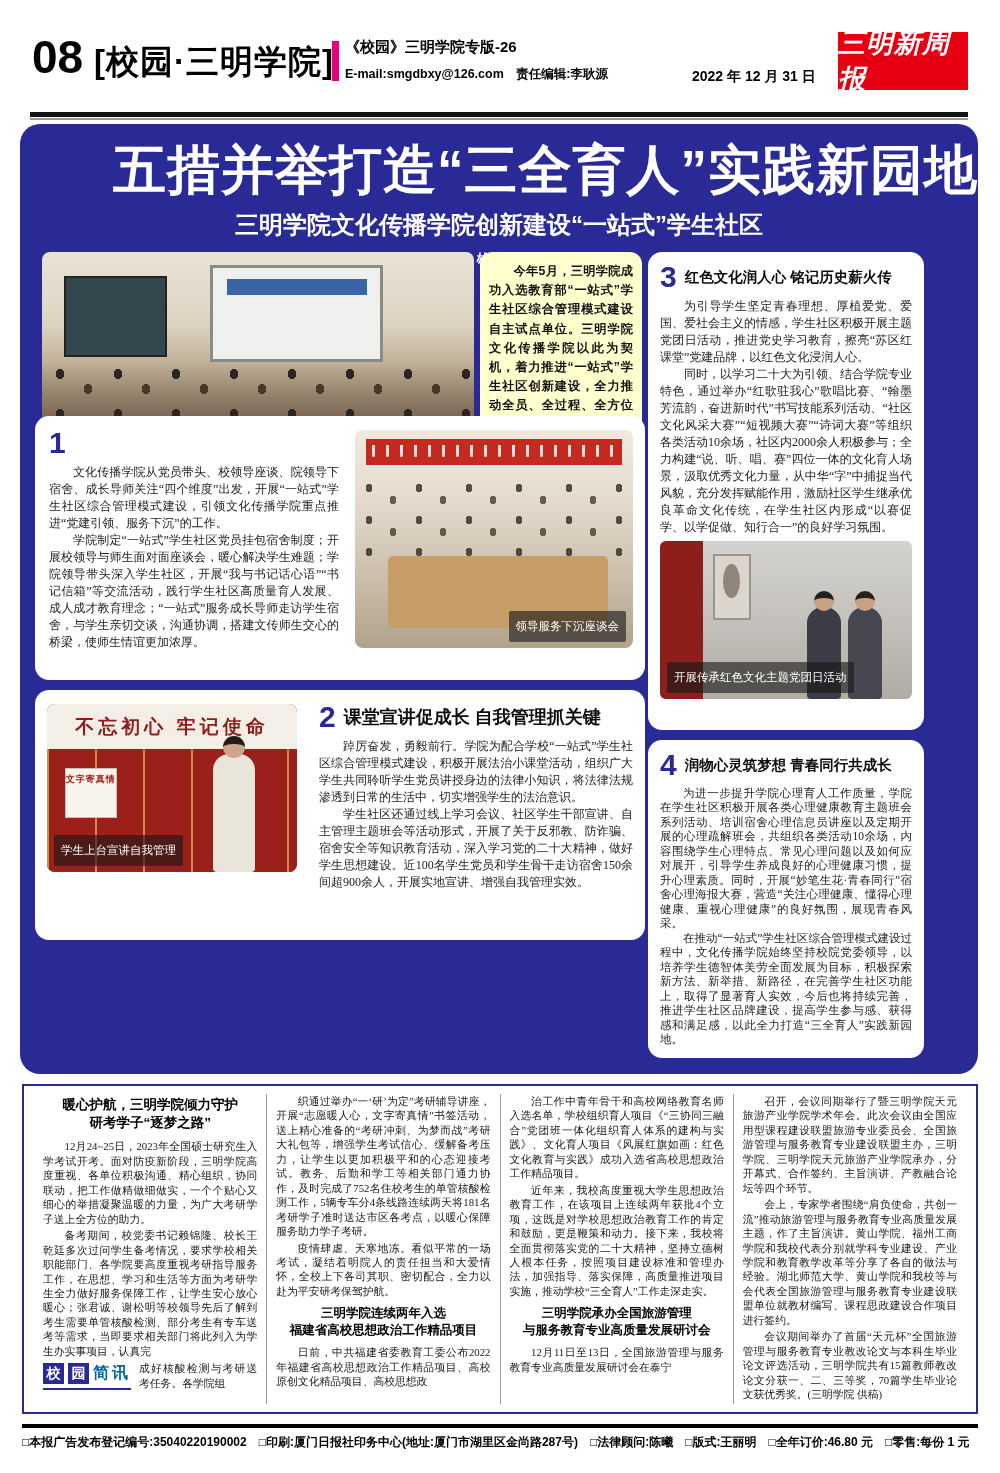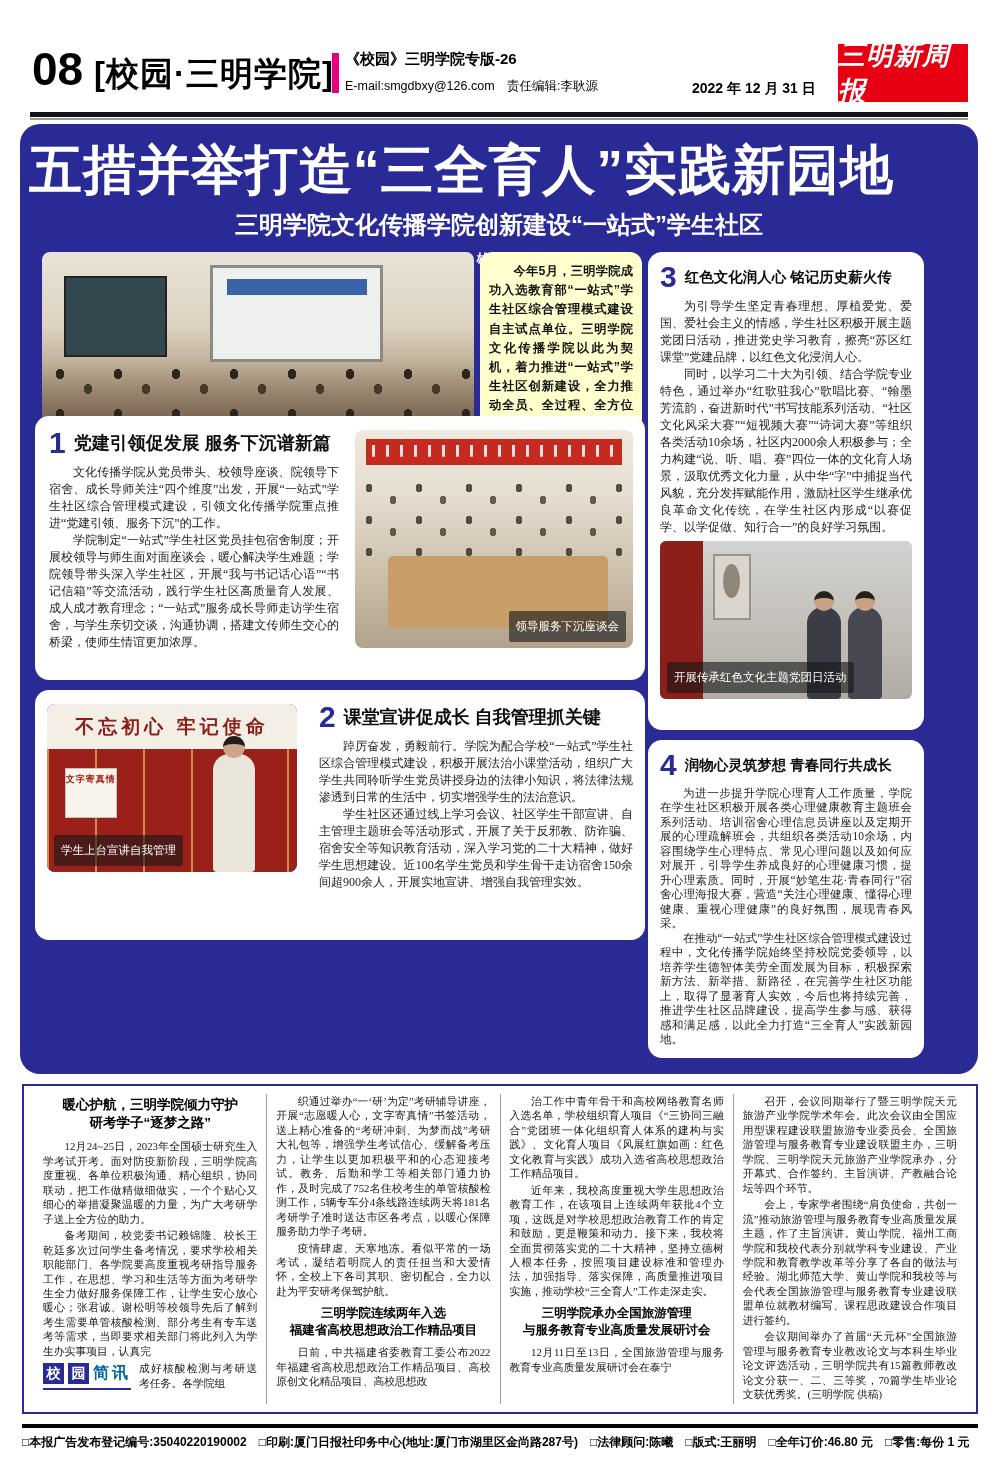--- a/index.html
+++ b/index.html
@@ -1,33 +1,33 @@
 <!DOCTYPE html>
 <html><head>
 <meta charset="utf-8">
 <style>
   * { margin:0; padding:0; box-sizing:border-box; }
   body { background:#e8e8e8; font-family:"Liberation Serif","DejaVu Serif",serif; }
   .page { position:relative; width:1000px; height:1473px; background:#ffffff; margin:0 auto; overflow:hidden; }
 
   
-  .header { position:absolute; left:30px; right:32px; top:44px; height:66px; }
+  .header { position:absolute; left:30px; right:32px; top:32px; height:66px; }
   .page-num { position:absolute; left:2px; top:0px; font-family:"Liberation Sans",sans-serif; font-weight:900; font-size:46px; line-height:1.1; color:#000; }
   .sec-name { position:absolute; left:64px; top:8px; font-family:"Liberation Sans",sans-serif; font-weight:900; font-size:33px; letter-spacing:1px; color:#000; }
   .ed-bar { position:absolute; left:302px; top:9px; width:7px; height:40px; background:#e5007d; }
   .ed-label { position:absolute; left:315px; top:6px; font-family:"Liberation Sans",sans-serif; font-weight:800; font-size:15px; color:#000; }
-  .email-line { position:absolute; left:315px; top:34px; font-family:"Liberation Sans",sans-serif; font-weight:400; font-size:12.5px; color:#000; }
+  .email-line { position:absolute; left:315px; top:34px; font-family:"Liberation Sans",sans-serif; font-weight:700; font-size:12.5px; color:#000; }
   .date { position:absolute; left:662px; top:36px; font-family:"Liberation Sans",sans-serif; font-weight:600; font-size:14px; color:#000; }
   .masthead { position:absolute; right:0; top:0; width:130px; height:58px; background:#e60012; color:#fff; display:flex; align-items:center; justify-content:center; font-family:"DejaVu Serif",serif; font-style:italic; font-weight:900; font-size:27px; letter-spacing:1px; }
   .rule-thick { position:absolute; left:30px; right:32px; top:112px; height:5px; background:#141414; }
   .rule-thin { position:absolute; left:30px; right:32px; top:118px; height:2px; background:#9a9a9a; }
 
   
   .feature { position:absolute; left:20px; top:124px; width:958px; height:950px; background:#2a2a96; border-radius:20px; }
-  .headline { margin-top:18px; text-align:left; color:#fff; font-family:"Liberation Sans",sans-serif; font-weight:900; font-size:53px; line-height:1.05; letter-spacing:1px;padding-left:9px; }
+  .headline { margin-top:18px; text-align:right; color:#fff; font-family:"Liberation Sans",sans-serif; font-weight:900; font-size:53px; line-height:1.05; letter-spacing:1px; }
   .subhead { margin-top:11px; text-align:center; color:#fff; font-family:"Liberation Sans",sans-serif; font-weight:800; font-size:24px; }
   .byline { margin-top:9px; text-align:center; color:#fff; font-family:"Liberation Sans",sans-serif; font-weight:600; font-size:13px; letter-spacing:2px; }
 
   .panel { position:absolute; background:#fff; border-radius:14px; overflow:hidden; }
   .panelC { left:648px; top:252px; width:276px; height:478px; padding:10px 12px; }
   .panelF { left:648px; top:740px; width:276px; height:318px; padding:10px 12px; }
   .panelD { left:35px;  top:416px; width:610px; height:264px; padding:12px 14px; }
   .panelE { left:35px;  top:690px; width:610px; height:250px; padding:12px; }
 
   .sec-head { display:flex; align-items:center; gap:8px; margin-bottom:6px; }
@@ -153,21 +153,20 @@
       <span class="figure fB">
           <i></i>
         </span>
       <span class="cap">开展传承红色文化主题党团日活动</span>
     </div>
   </div>
 
   <div class="panel panelD">
     <div class="sec-head">
       <span class="sec-num">1</span>
-      <span class="sec-title">党建引领促发展  服务下沉谱新篇</span>
     </div>
     <div style="margin-right:292px;">
       <p class="para">文化传播学院从党员带头、校领导座谈、院领导下宿舍、成长导师关注“四个维度”出发，开展“一站式”学生社区综合管理模式建设，引领文化传播学院重点推进“党建引领、服务下沉”的工作。</p>
       <p class="para">学院制定“一站式”学生社区党员挂包宿舍制度；开展校领导与师生面对面座谈会，暖心解决学生难题；学院领导带头深入学生社区，开展“我与书记话心语”“书记信箱”等交流活动，践行学生社区高质量育人发展、成人成才教育理念；“一站式”服务成长导师走访学生宿舍，与学生亲切交谈，沟通协调，搭建文传师生交心的桥梁，使师生情谊更加浓厚。</p>
     </div>
     <div class="photo photo2">
       <span class="p2-banner"></span>
       <span class="crowd2"></span>
       <span class="p2-table"></span>
       <span class="cap right">领导服务下沉座谈会</span>

